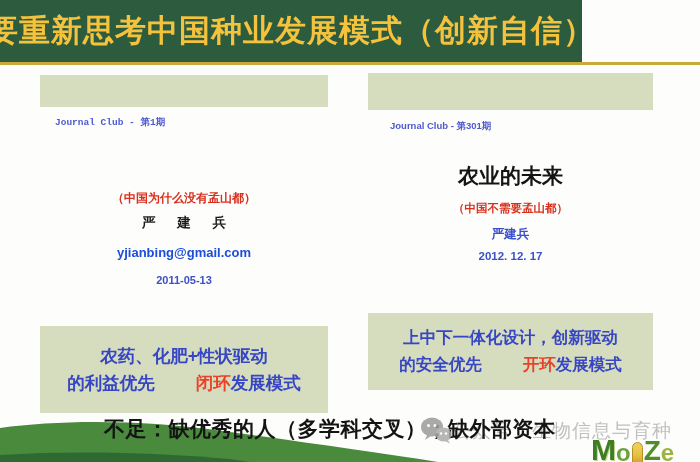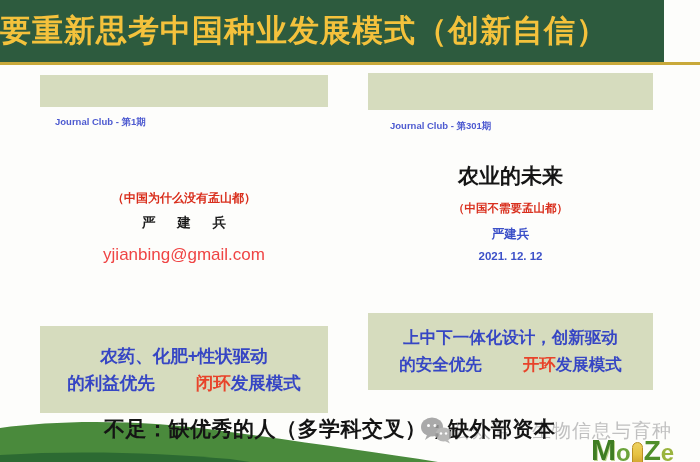--- a/index.html
+++ b/index.html
@@ -3,44 +3,44 @@
 <meta charset="utf-8">
 <style>
   html,body{margin:0;padding:0;background:#e9e9e9;}
   .slide{
     position:relative;width:700px;height:462px;overflow:hidden;
     background:#fdfdfb;
     font-family:"Liberation Sans","DejaVu Sans",sans-serif;
   }
   
   .title-band{
-    position:absolute;left:0;top:0;width:664px;height:62px;
-    background:#2d5b3e;display:flex;align-items:center;justify-content:flex-start;
+    position:absolute;left:0;top:0;width:582px;height:62px;
+    background:#2d5b3e;display:flex;align-items:center;justify-content:center;
   }
   .title-band h1{
     margin:0;font-size:31px;font-weight:900;color:#f4c23c;
     letter-spacing:1px;white-space:nowrap;
   }
   .gold-rule{position:absolute;left:0;top:62px;width:700px;height:3px;background:#c9a93a;}
 
   
   .col{position:absolute;top:66px;height:334px;}
   .col-left{left:40px;width:288px;}
   .col-right{left:368px;width:285px;}
   .sage-bar{position:absolute;left:0;right:0;background:#d6dcbe;}
   .col-left  .sage-bar{top:9px;height:32px;}
   .col-right .sage-bar{top:7px;height:37px;}
   .journal{position:absolute;color:#4d5ad0;font-size:9.5px;font-weight:700;white-space:nowrap;}
-  .col-left  .journal{top:50px;left:15px;}
+  .col-left  .journal{top:50px;left:15px;font-family:Liberation Mono, monospace;}
   .col-right .journal{top:54px;left:22px;}
   .ctext{position:absolute;left:0;right:0;text-align:center;white-space:nowrap;}
   .heading-l{top:95px;font-size:14.5px;font-weight:900;color:#1b1b1b;}
   .subtitle-l{top:124px;font-size:12px;font-weight:700;color:#d92f1d;}
   .author-l{top:148px;font-size:13.5px;font-weight:900;color:#1b1b1b;letter-spacing:9px;padding-left:9px;}
-  .email-l{top:179px;font-size:17px;font-weight:400;color:#ef4444;}
+  .email-l{top:179px;font-size:13px;font-weight:700;color:#1d4ed8;}
   .date-l{top:208px;font-size:11px;font-weight:700;color:#3c50c8;}
   .heading-r{top:96px;font-size:21px;font-weight:900;color:#151515;}
   .subtitle-r{top:135px;font-size:11.5px;font-weight:700;color:#d92f1d;}
   .author-r{top:160px;font-size:12.5px;font-weight:700;color:#3c50c8;}
   .date-r{top:184px;font-size:11.5px;font-weight:700;color:#3c50c8;}
 
   .sage-box{
     position:absolute;left:0;right:0;background:#d6dcbe;
     display:flex;flex-direction:column;align-items:center;justify-content:center;
   }
@@ -86,33 +86,34 @@
     <h1>要重新思考中国种业发展模式（创新自信）</h1>
   </header>
   <div class="gold-rule"></div>
 
   <section class="col col-left">
     <div class="sage-bar"></div>
     <div class="journal">Journal Club  -  第1期</div>
     <div class="ctext subtitle-l">（中国为什么没有孟山都）</div>
     <div class="ctext author-l">严 建 兵</div>
     <div class="ctext email-l">yjianbing@gmail.com</div>
+    <div class="ctext date-l">2011-05-13</div>
     <div class="sage-box">
       <div class="box-line">农药、化肥+性状驱动</div>
       <div class="box-line"><span>的利益优先</span><span class="hl">闭环</span><span>发展模式</span></div>
     </div>
   </section>
 
   <section class="col col-right">
     <div class="sage-bar"></div>
     <div class="journal">Journal Club  -  第301期</div>
     <div class="ctext subtitle-r">（中国不需要孟山都）</div>
     <div class="ctext heading-r">农业的未来</div>
     <div class="ctext author-r">严建兵</div>
-    <div class="ctext date-r">2021. 12. 12</div>
+    <div class="ctext date-r">2012. 12. 17</div>
     <div class="sage-box">
       <div class="box-line">上中下一体化设计，创新驱动</div>
       <div class="box-line"><span>的安全优先</span><span class="hl">开环</span><span>发展模式</span></div>
     </div>
   </section>
 
   <svg class="hill" viewBox="0 0 470 62" preserveAspectRatio="none">
     <path d="M0,28 C60,20 140,19 230,32 C310,43 380,53 438,62 L0,62 Z" fill="#4a8a3c"></path>
     <path d="M0,55 C80,50 160,53 230,59 L250,62 L0,62 Z" fill="#2c6a32"></path>
   </svg>

